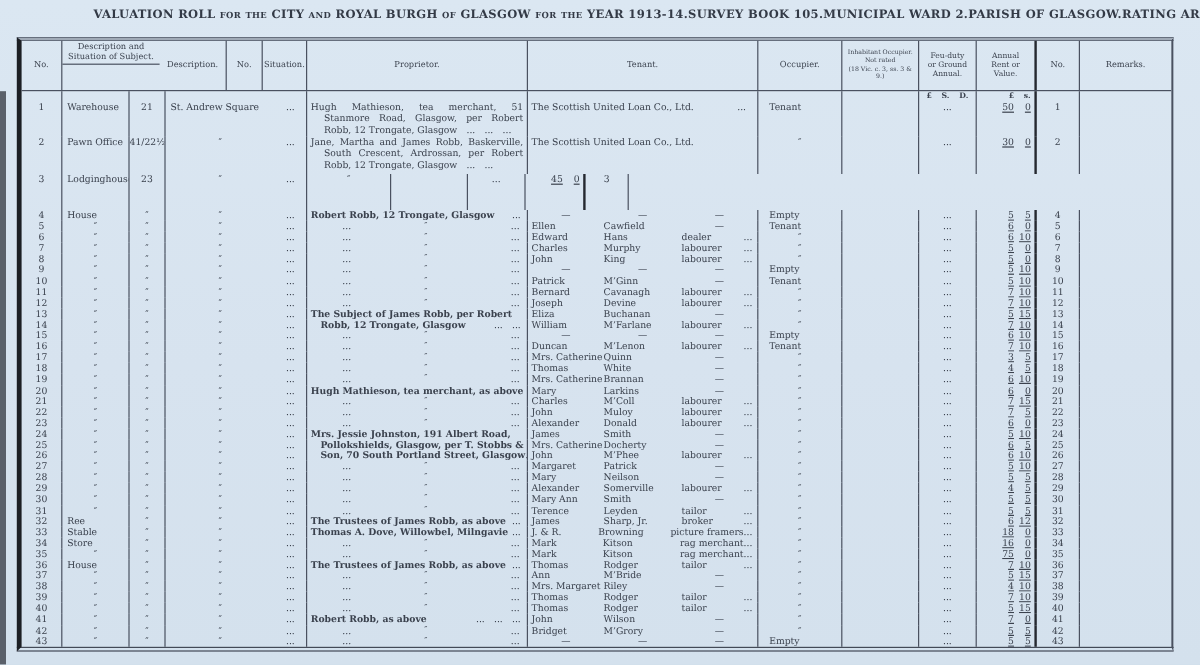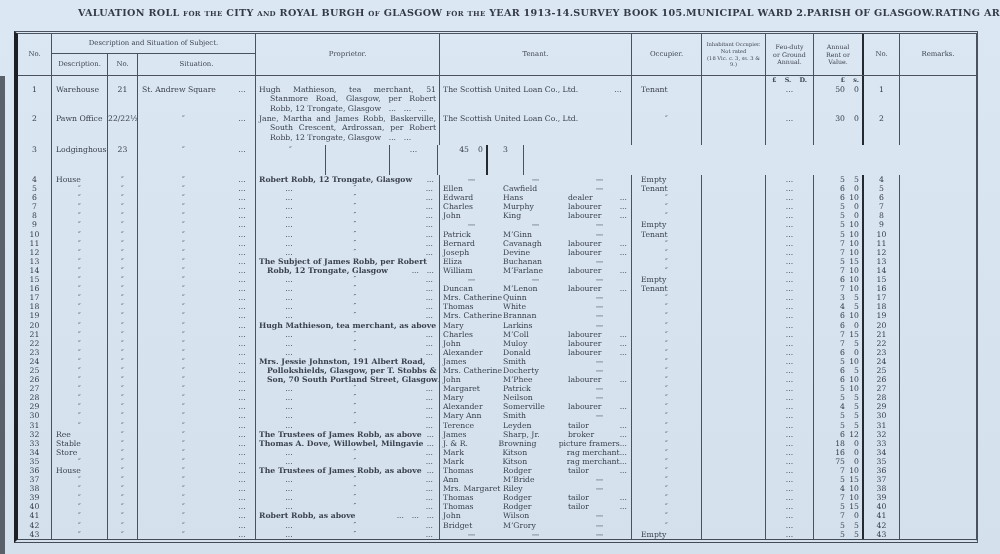--- a/index.html
+++ b/index.html
@@ -16,21 +16,21 @@
           border-top:3px double #4a5160;border-bottom:4px double #434a57;
           border-right:2px solid #4a5160;border-left:4px solid #1c1f24;}
 
   
   .w34{width:34px}.w56{width:56px}.w30{width:30px}.w118{width:118px}.w184{width:184px}
   .w192{width:192px}.w70{width:70px}.w64{width:64px}.w48{width:48px}.w50{width:50px}.w36{width:36px}
 
   
   .thead{display:flex;height:41px;border-bottom:1px solid #4a5160;font-size:6.9px;line-height:1.15;text-align:center;color:#3d4450;}
   .hc{display:flex;align-items:center;justify-content:center;box-sizing:border-box;border-right:1px solid #4a5160;padding:0 1px;white-space:pre-line;}
-  .hgw{width:204px;display:flex;flex-direction:column;box-sizing:border-box;border-right:1px solid #4a5160;}
+  .hgw{width:204px;display:flex;box-sizing:border-box;border-right:1px solid #4a5160;}
   .hgroup{height:19px;display:flex;align-items:center;justify-content:center;border-bottom:1px solid #4a5160;}
   .hsub{flex:1;display:flex;}
   .hsub .hc{height:100%;}
   .hsit{flex:1;border-right:none !important;}
   .hrem{flex:1;border-right:none !important;}
   .tiny{font-size:5.2px;line-height:1.3;}
   .small3{font-size:6.3px;line-height:1.25;}
   .bthick{border-right:2.5px solid #252930 !important;}
 
   
@@ -72,21 +72,21 @@
   .ta{width:33%;padding-left:3px;box-sizing:border-box;}
   .tb{width:34%;box-sizing:border-box;}
   .tcpair{flex:1;padding-left:8%;}
   .tc{flex:1;display:flex;justify-content:space-between;padding-right:4px;box-sizing:border-box;}
   .tc.dashc{justify-content:center;padding-right:0;}
   .ta.dash,.tb.dash{text-align:center;padding:0;}
   .c-occ{width:70px;padding-left:9px;}
   .c-occ.dit{text-align:center;padding:0;}
   .c-inh{width:64px;}
   .c-feu{width:48px;text-align:center;padding:0;}
-  .c-ann{width:50px;display:flex;padding:0;border-right:2.5px solid #252930;}
+  .c-ann{width:50px;display:flex;padding:0;border-right:2.5px solid #252930;text-decoration:underline;}
   .pound{flex:1;text-align:right;}
   .shill{width:14px;text-align:right;padding-right:3px;}
   .c-no3{width:36px;text-align:center;padding:0;}
   .c-rem{flex:1;border-right:none;}
   .ditto-mark{font-size:7px;}
 </style>
 </head>
 <body>
 
 <div id="page">
@@ -172,21 +172,21 @@
           <div class="td c-ann">
             <span class="pound">50</span>
             <span class="shill">0</span>
           </div>
           <div class="td c-no3">1</div>
           <div class="td c-rem"></div>
         </div>
         <div class="trow r2">
           <div class="td c-no1">2</div>
           <div class="td c-desc">Pawn Office</div>
-          <div class="td c-snum">22/22½</div>
+          <div class="td c-snum">41/22½</div>
           <div class="td c-sit">
             <span class="sitmain dit">″</span>
             <span class="sitdots">...</span>
           </div>
           <div class="td c-prop">
             <span class="pwrap">Jane, Martha and James Robb, Baskerville, South Crescent, Ardrossan, per Robert Robb, 12 Trongate, Glasgow ... ...</span>
           </div>
           <div class="td c-ten">
             <span class="tfull">The Scottish United Loan Co., Ltd.</span>
           </div>

